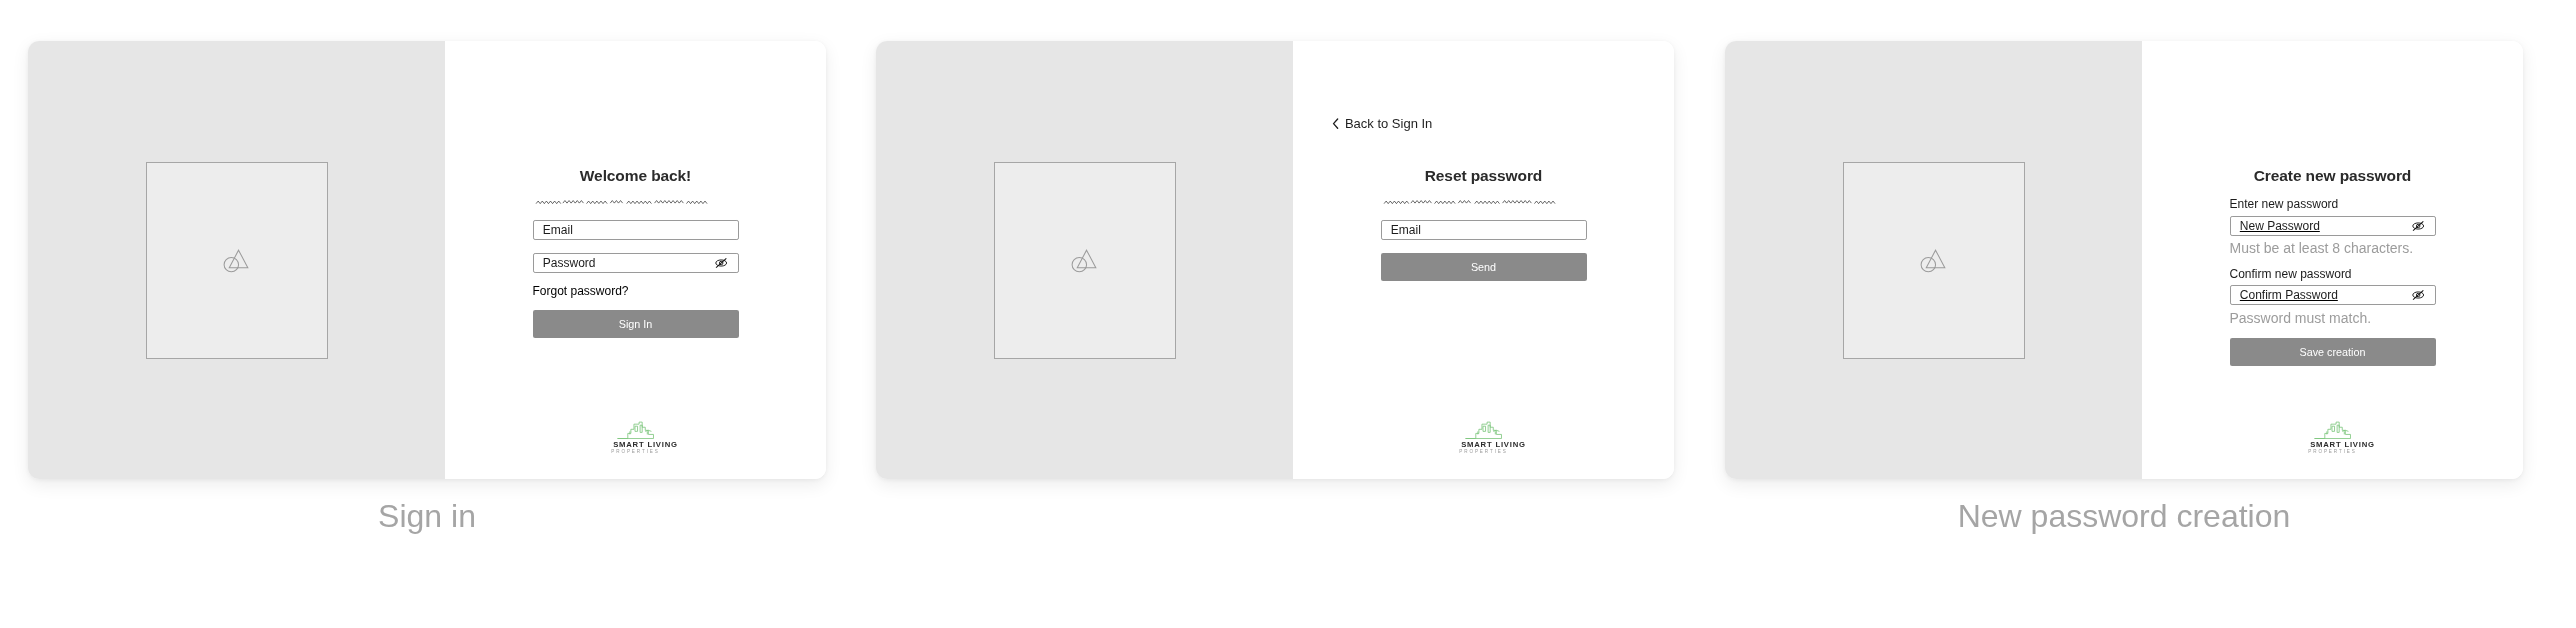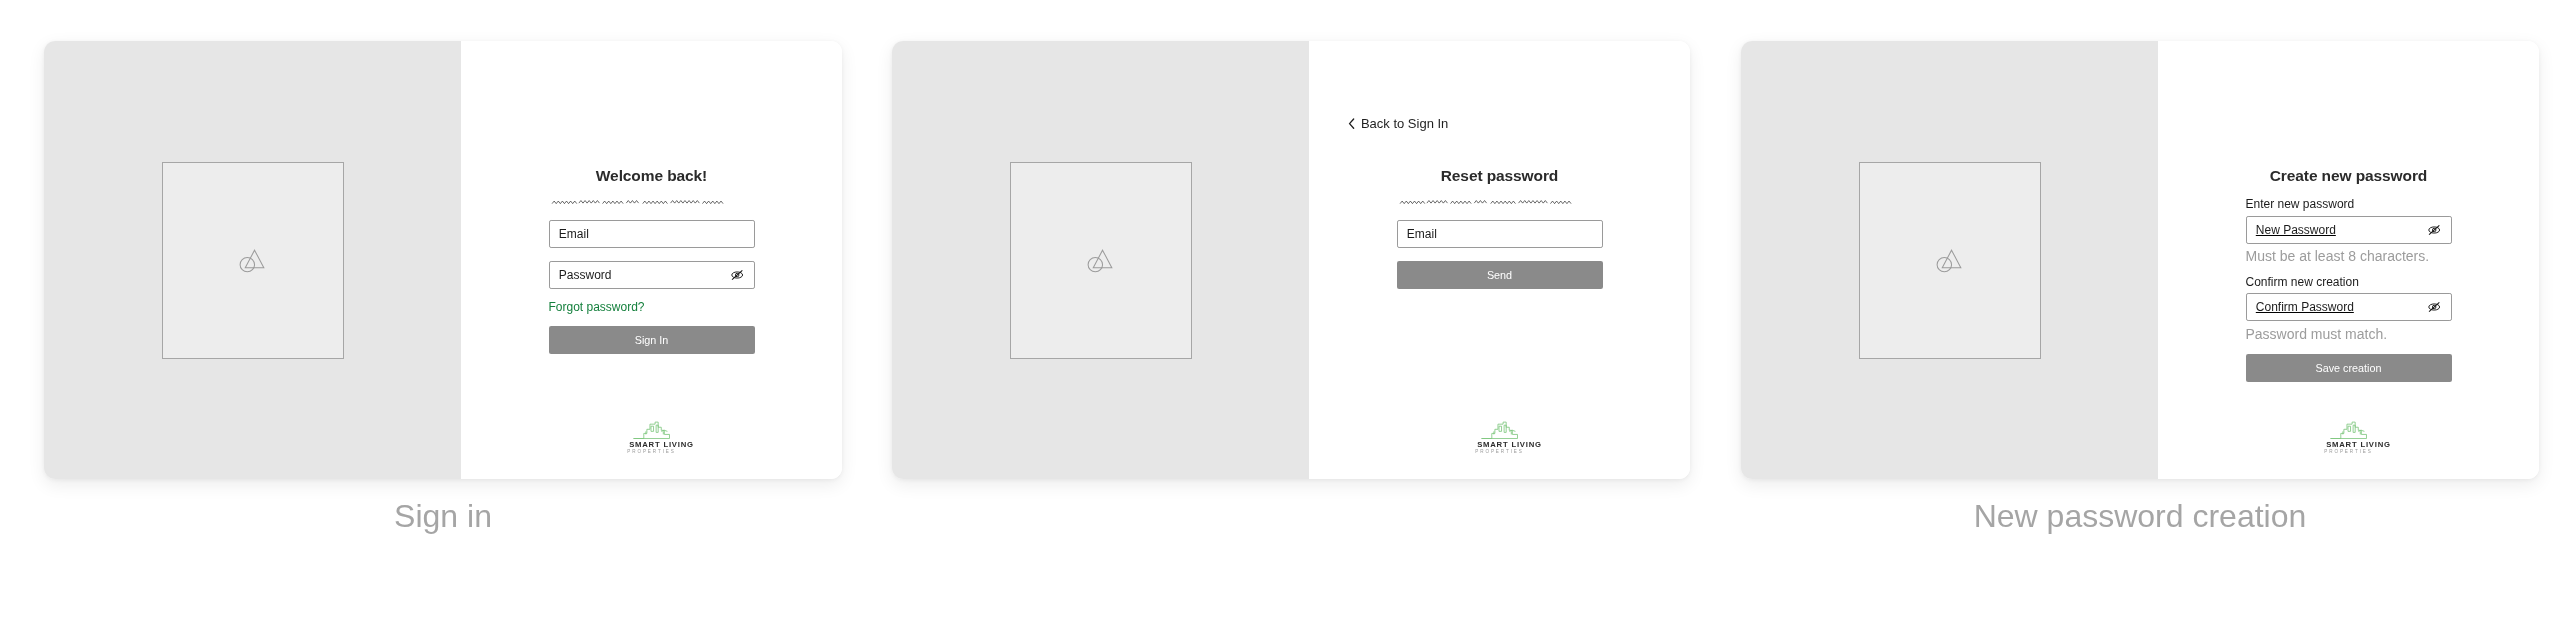--- a/index.html
+++ b/index.html
@@ -18,21 +18,20 @@
     height: 629px;
     background: #ffffff;
   }
 
   
   .screen-group {
     position: absolute;
     top: 0;
     width: 824px;
     height: 629px;
-    margin-left: 16px;
   }
   .screen-group.g1 { left: 28px; }
   .screen-group.g2 { left: 876px; }
   .screen-group.g3 { left: 1725px; }
 
   .card {
     position: absolute;
     top: 41px;
     left: 0;
     width: 798px;
@@ -112,21 +111,21 @@
     margin-top: 13.4px;
     height: 8.2px;
     width: 206px;
     display: block;
   }
 
   .field {
     position: relative;
     margin-top: 13.4px;
     width: 206px;
-    height: 28px;
+    height: 20px;
     border: 1px solid #9a9a9a;
     border-radius: 2.1px;
     background: #fff;
     display: flex;
     align-items: center;
   }
   .field .ph-text {
     padding-left: 9.3px;
     font-size: 12px;
     color: #1c1c1c;
@@ -154,21 +153,21 @@
   .hint {
     font-size: 14px;
     color: #9c9c9c;
     margin-top: 5.2px;
     line-height: 1;
   }
 
   .forgot {
     margin-top: 11.3px;
     font-size: 12px;
-    color: #15803d;
+    color: #000000;
     line-height: 1;
     cursor: pointer;
     display: inline-block;
   }
 
   .primary-btn {
     margin-top: 13.4px;
     width: 206px;
     height: 28px;
     background: #8a8a8a;
@@ -388,21 +387,21 @@
             <span class="eye-btn">
               <svg viewBox="0 0 28 24">
                 <ellipse cx="14" cy="12" rx="10.5" ry="6" fill="none" stroke="#111" stroke-width="1.8"></ellipse>
                 <circle cx="14" cy="12" r="3.4" fill="none" stroke="#111" stroke-width="1.8"></circle>
                 <line x1="4" y1="21" x2="24" y2="3" stroke="#111" stroke-width="2"></line>
               </svg>
             </span>
           </div>
           <div class="hint">Must be at least 8 characters.</div>
 
-          <div class="field-label">Confirm new creation</div>
+          <div class="field-label">Confirm new password</div>
           <div class="field">
             <span class="ph-text">Confirm Password</span>
             <span class="eye-btn">
               <svg viewBox="0 0 28 24">
                 <ellipse cx="14" cy="12" rx="10.5" ry="6" fill="none" stroke="#111" stroke-width="1.8"></ellipse>
                 <circle cx="14" cy="12" r="3.4" fill="none" stroke="#111" stroke-width="1.8"></circle>
                 <line x1="4" y1="21" x2="24" y2="3" stroke="#111" stroke-width="2"></line>
               </svg>
             </span>
           </div>

